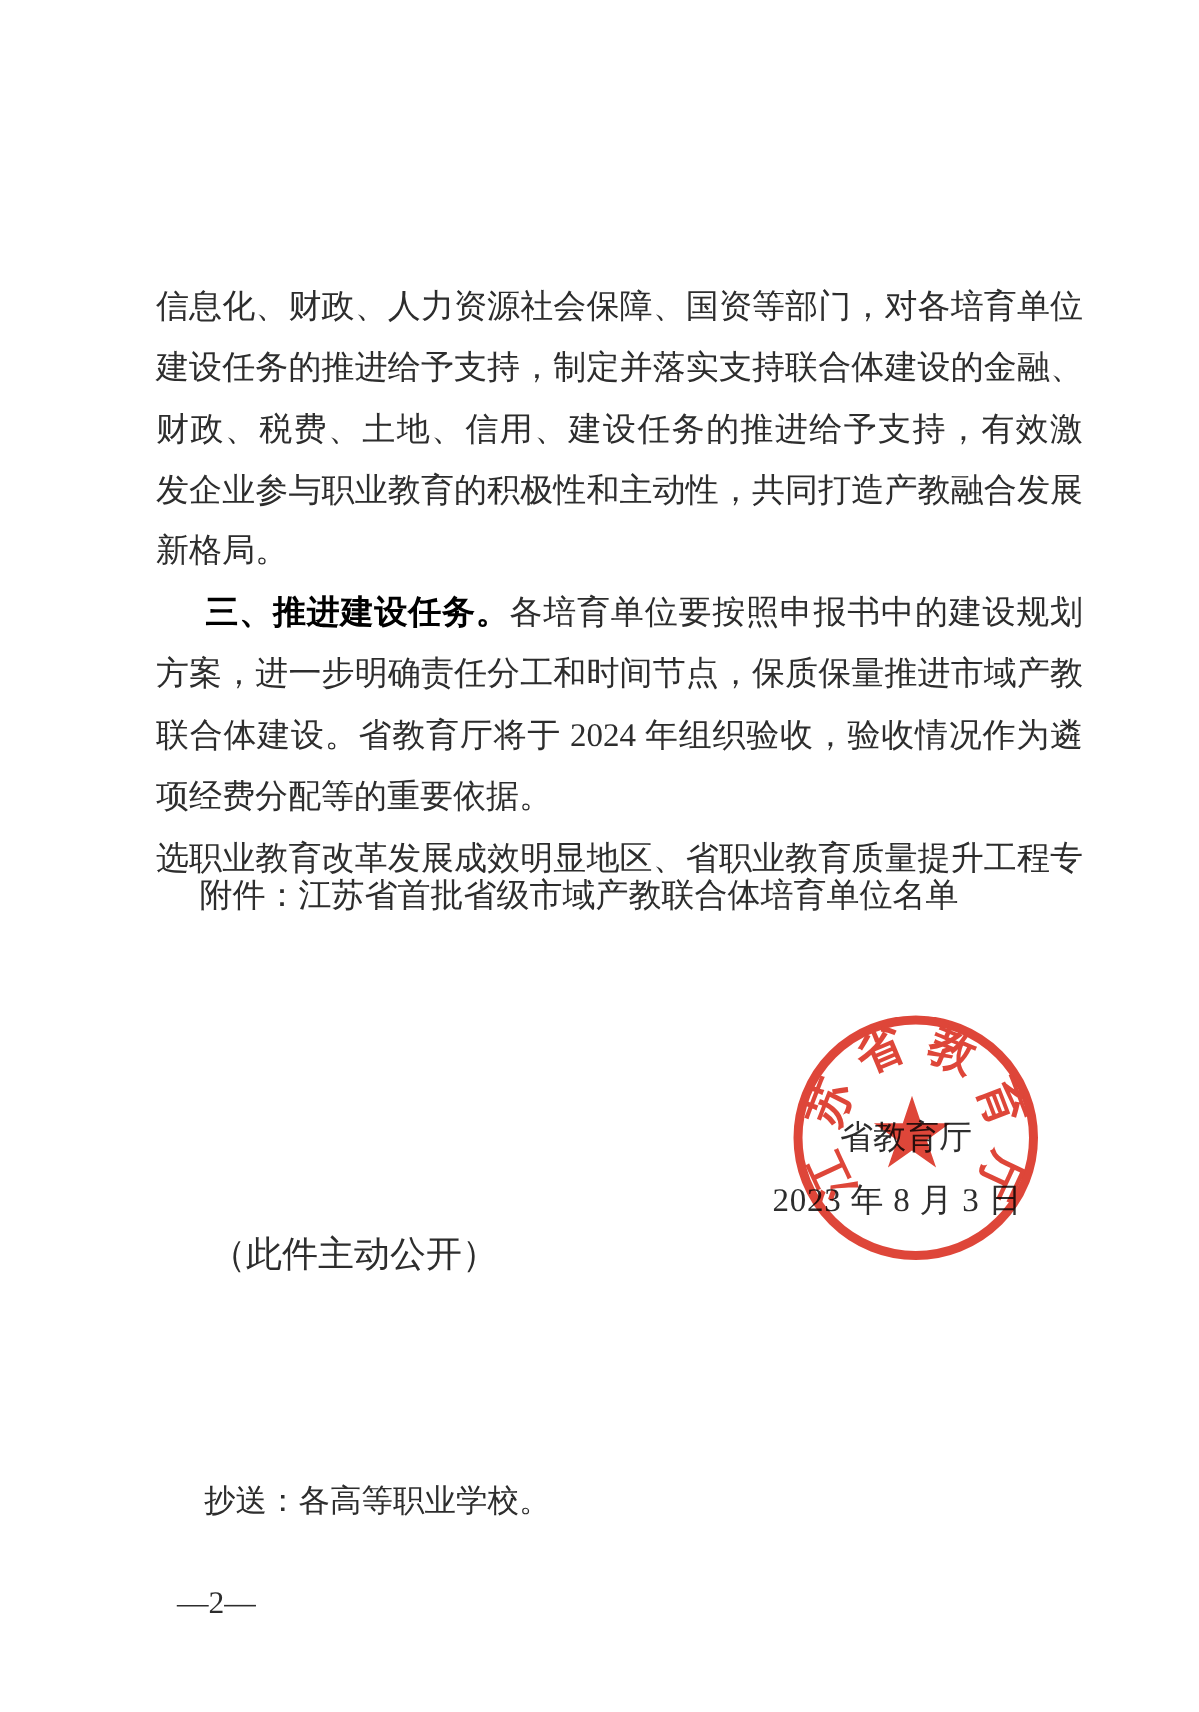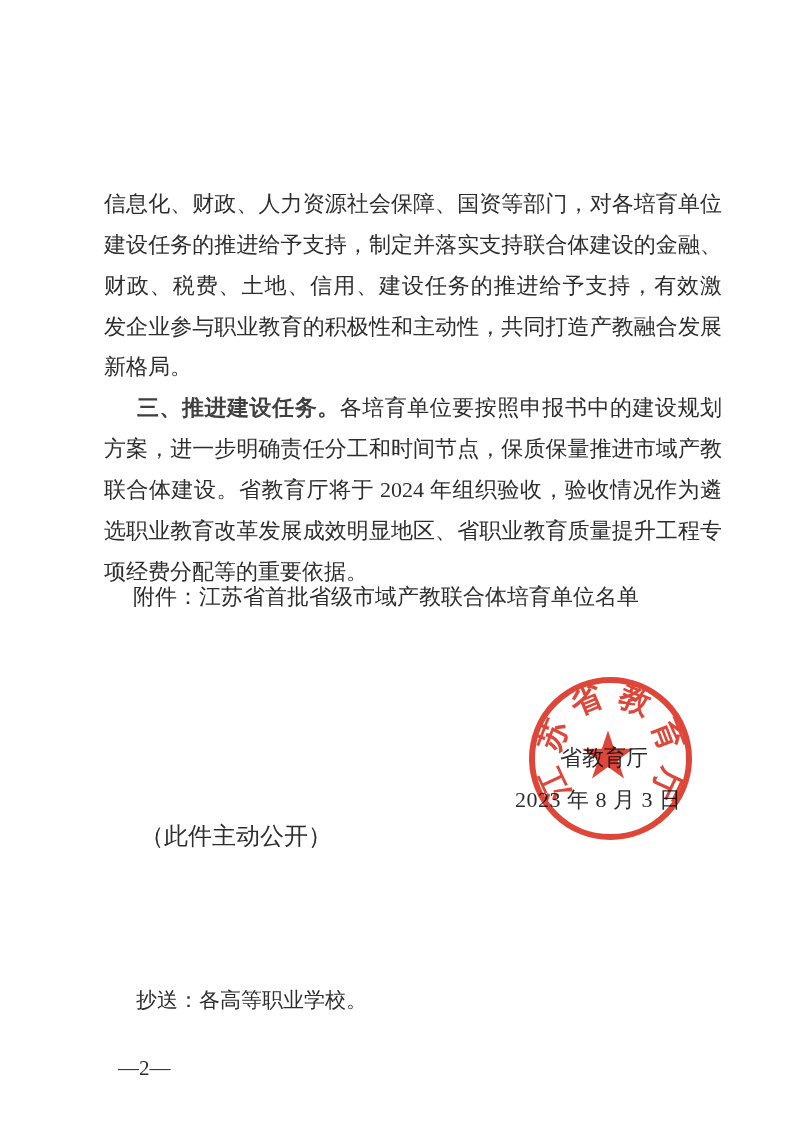--- a/index.html
+++ b/index.html
@@ -29,21 +29,21 @@
   }
   .line.fill {
     white-space: normal;
     text-align: justify;
     text-align-last: justify;
   }
   .line.indent { text-indent: 33px; }
   .bold-heading {
     font-family: "Liberation Sans", "DejaVu Sans", sans-serif;
     font-weight: 700;
-    color: #404040;
+    color: #000000;
   }
   .attachment {
     position: absolute;
     left: 133px;
     top: 582px;
     font-size: 22px;
     white-space: nowrap;
     text-align: right;
   }
   .agency {
@@ -120,22 +120,22 @@
 
   <div class="body-text">
     <div class="line fill">信息化、财政、人力资源社会保障、国资等部门，对各培育单位</div>
     <div class="line fill">建设任务的推进给予支持，制定并落实支持联合体建设的金融、</div>
     <div class="line fill">财政、税费、土地、信用、建设任务的推进给予支持，有效激</div>
     <div class="line fill">发企业参与职业教育的积极性和主动性，共同打造产教融合发展</div>
     <div class="line">新格局。</div>
     <div class="line fill indent"><span class="bold-heading">三、推进建设任务。</span><span>各培育单位要按照申报书中的建设规划</span></div>
     <div class="line fill">方案，进一步明确责任分工和时间节点，保质保量推进市域产教</div>
     <div class="line fill">联合体建设。省教育厅将于 2024 年组织验收，验收情况作为遴</div>
+    <div class="line">项经费分配等的重要依据。</div>
     <div class="line fill">选职业教育改革发展成效明显地区、省职业教育质量提升工程专</div>
-    <div class="line">项经费分配等的重要依据。</div>
   </div>
 
   <div class="attachment">附件：江苏省首批省级市域产教联合体培育单位名单</div>
 
   <div class="agency">省教育厅</div>
   <div class="sign-date">2023 年 8 月 3 日</div>
 
   <div class="seal">
     <div class="seal-ring"></div>
     <span class="seal-char" style="left:25px;  top:107px; transform:translate(-50%,-50%) rotate(-115deg);">江</span>

